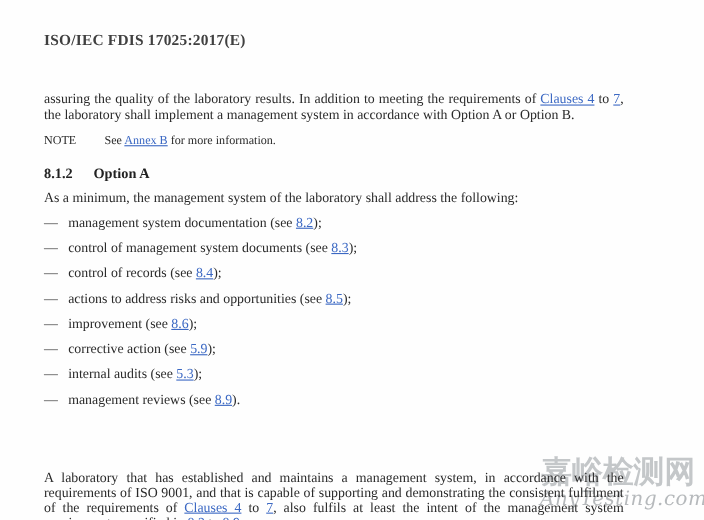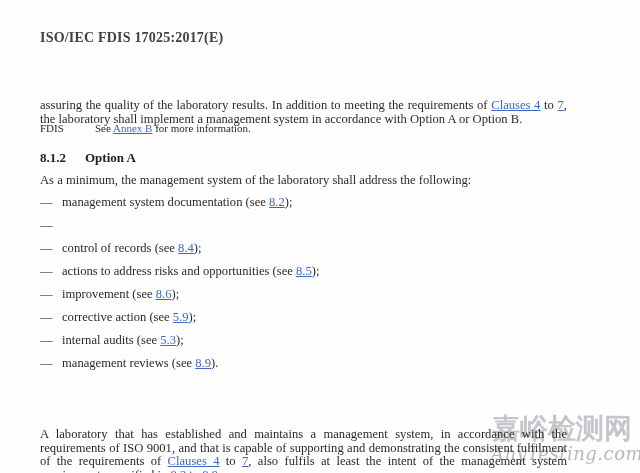--- a/index.html
+++ b/index.html
@@ -16,21 +16,21 @@
   .block { position:absolute; left:40px; width:527px; z-index:2; }
   .doc-header {
     top:30px;
     font-size:14px; font-weight:bold; letter-spacing:0.2px;
     color:#404040;
   }
   .para {
     font-size:12.6px; line-height:13.6px;
     text-align:justify;
   }
-  .intro { top:99px; }
+  .intro { top:84px; }
   .note-row {
     top:122px;
     display:flex; align-items:baseline;
     font-size:11px; line-height:12px;
   }
   .note-label { width:55px; flex:0 0 55px; }
   .heading {
     display:flex; align-items:flex-start;
     font-size:13px; font-weight:bold; color:#222;
   }
@@ -80,38 +80,39 @@
 <div class="page">
 
   <div class="watermark-cn">嘉峪检测网</div>
   <div class="watermark-en">AnyTesting.com</div>
 
   <div class="block doc-header">ISO/IEC FDIS 17025:2017(E)</div>
 
   <p class="block para intro">assuring the quality of the laboratory results. In addition to meeting the requirements of <a class="doclink">Clauses 4</a> to <a class="doclink">7</a>, the laboratory shall implement a management system in accordance with Option A or Option B.</p>
 
   <div class="block note-row">
-    <span class="note-label">FDIS</span>
+    <span class="note-label">NOTE</span>
     <span>See <a class="doclink">Annex B</a> for more information.</span>
   </div>
 
   <div class="block heading h-a">
     <span class="h-num">8.1.2</span>
     <span>Option A</span>
   </div>
 
   <p class="block para lead">As a minimum, the management system of the laboratory shall address the following:</p>
 
   <div class="block list">
     <div class="list-item">
       <span class="dash">—</span>
       <span>management system documentation (see <a class="doclink">8.2</a>);</span>
     </div>
     <div class="list-item">
       <span class="dash">—</span>
+      <span>control of management system documents (see <a class="doclink">8.3</a>);</span>
     </div>
     <div class="list-item">
       <span class="dash">—</span>
       <span>control of records (see <a class="doclink">8.4</a>);</span>
     </div>
     <div class="list-item">
       <span class="dash">—</span>
       <span>actions to address risks and opportunities (see <a class="doclink">8.5</a>);</span>
     </div>
     <div class="list-item">

